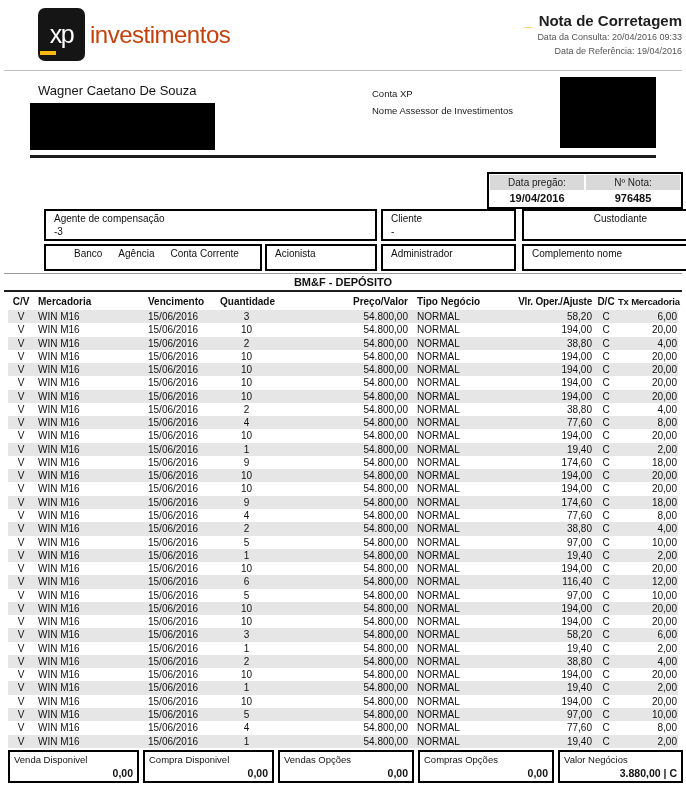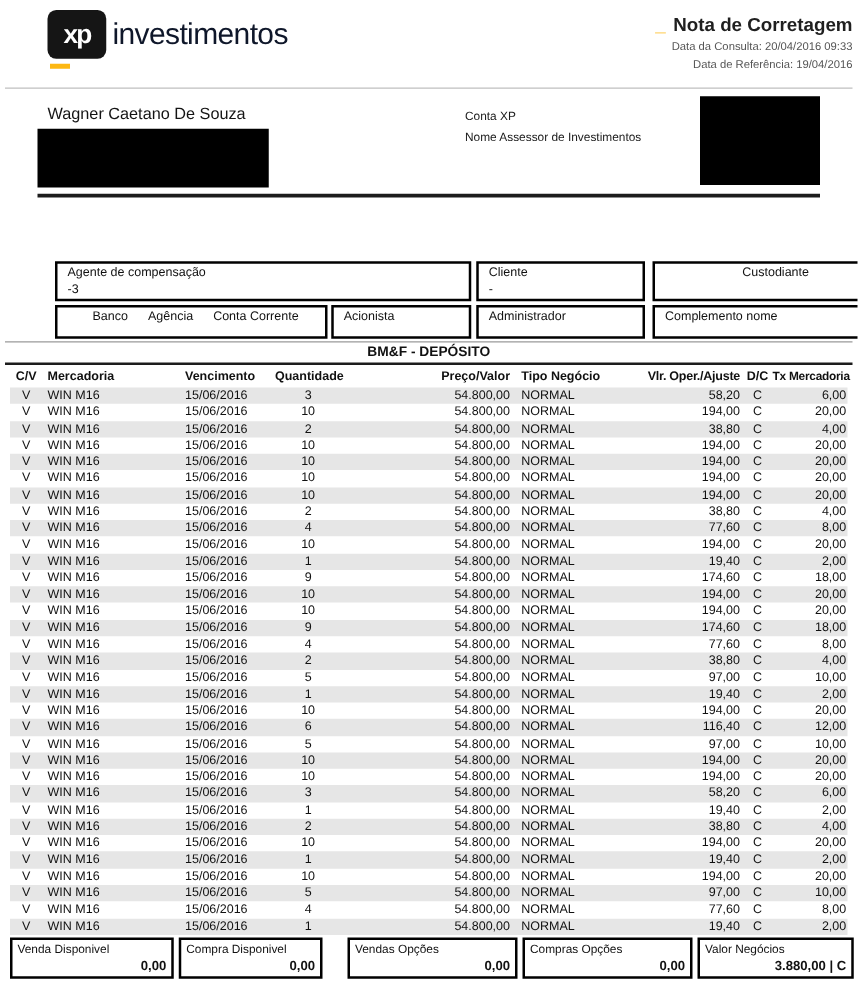--- a/index.html
+++ b/index.html
@@ -3,23 +3,23 @@
 <meta charset="utf-8">
 <style>
   * { margin:0; padding:0; box-sizing:border-box; }
   html,body { background:#fff; }
   body { width:686px; height:789px; font-family:"Liberation Sans","DejaVu Sans",sans-serif; color:#111; overflow:hidden; }
   .page { position:relative; width:686px; height:789px; background:#fff; }
 
   
   .logo { position:absolute; left:38px; top:8px; display:flex; align-items:center; }
   .logo-square { display:inline-flex; align-items:center; justify-content:center;
-    width:47px; height:39px; background:#151515; border-radius:7px;
-    color:#fff; font-weight:bold; font-size:21px; letter-spacing:-1.5px; }
-  .logo-text { margin-left:5px; font-size:24px; color:#0f172a; letter-spacing:-0.5px; }
+    width:47px; height:53px; background:#151515; border-radius:7px;
+    color:#fff; font-weight:normal; font-size:25px; letter-spacing:-1.5px; }
+  .logo-text { margin-left:5px; font-size:24px; color:#c2410c; letter-spacing:-0.5px; }
   .logo-dash { position:absolute; left:40px; top:51px; width:16px; height:4px; background:#FDB813; }
 
   .doc-title { position:absolute; top:12px; right:4px; font-size:15px; font-weight:bold; color:#1f1f1f; white-space:nowrap; }
   .title-dash { color:#FDB813; margin-right:2px; }
   .meta-line { position:absolute; right:4px; font-size:9px; color:#555; white-space:nowrap; }
   .meta-1 { top:32px; }
   .meta-2 { top:46px; }
   .hr1 { position:absolute; left:4px; right:4px; top:70px; height:1px; background:#c0c0c0; }
 
   
@@ -74,21 +74,21 @@
   .c6 { width:100px; text-align:right; padding-right:2px; }
   .c7 { width:24px; text-align:center; }
   .c8 { width:60px; text-align:right; padding-right:1px; }
   .thead .c8 { font-size:9.5px; letter-spacing:-0.2px; }
   .thead .c6 { letter-spacing:-0.2px; }
 
   
   .footer { position:absolute; left:0; top:750px; width:686px; height:33px; }
   .fbox { position:absolute; top:0; height:33px; border:2px solid #000; background:#fff; }
   .fbox:nth-child(1) { left:8px;   width:131px; }
-  .fbox:nth-child(2) { left:143px; width:115px; }
+  .fbox:nth-child(2) { left:143px; width:131px; }
   .fbox:nth-child(3) { left:278px; width:136px; }
   .fbox:nth-child(4) { left:418px; width:136px; }
   .fbox:nth-child(5) { left:558px; width:125px; }
   .fbox .flbl { position:absolute; top:2px; left:4px; font-size:9.5px; }
   .fbox .fval { position:absolute; bottom:2px; right:4px; font-size:10.5px; font-weight:bold; }
 </style>
 </head>
 <body>
 
 <div class="page">
@@ -109,20 +109,28 @@
 
   <div class="client-name">Wagner Caetano De Souza</div>
   <div class="redacted-left"></div>
   <div class="redacted-right"></div>
   <div class="client-labels">
       <div>Conta XP</div>
       <div>Nome Assessor de Investimentos</div>
     </div>
   <div class="thick-rule"></div>
 
+  <div class="pregao">
+    <div class="pregao-grid">
+      <div class="pregao-h">Data pregão:</div>
+      <div class="pregao-h">Nº Nota:</div>
+      <div class="pregao-v">19/04/2016</div>
+      <div class="pregao-v">976485</div>
+    </div>
+  </div>
 
   <div class="ibox row1 box-agente">
     <div class="lbl">Agente de compensação</div>
     <div class="val">-3</div>
   </div>
   <div class="ibox row1 box-cliente">
     <div class="lbl">Cliente</div>
     <div class="val">-</div>
   </div>
   <div class="ibox row1 box-custodiante">

